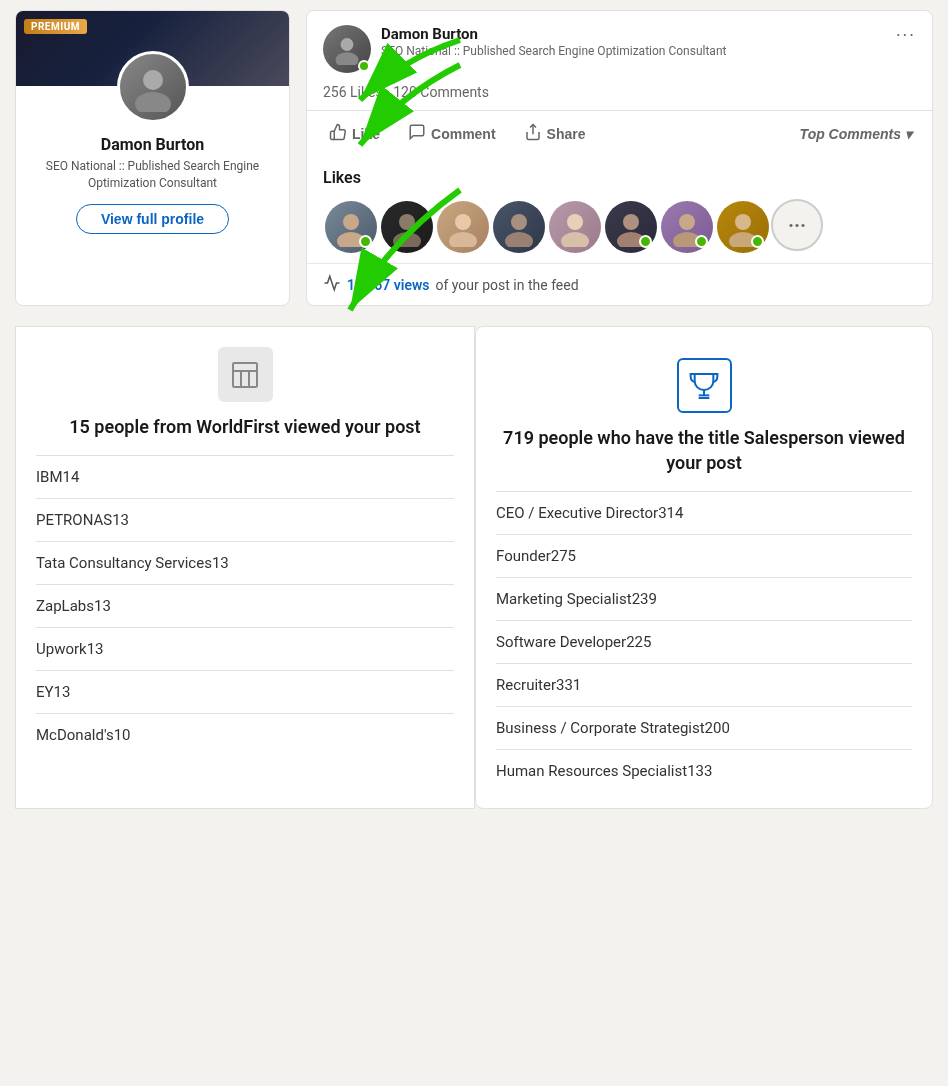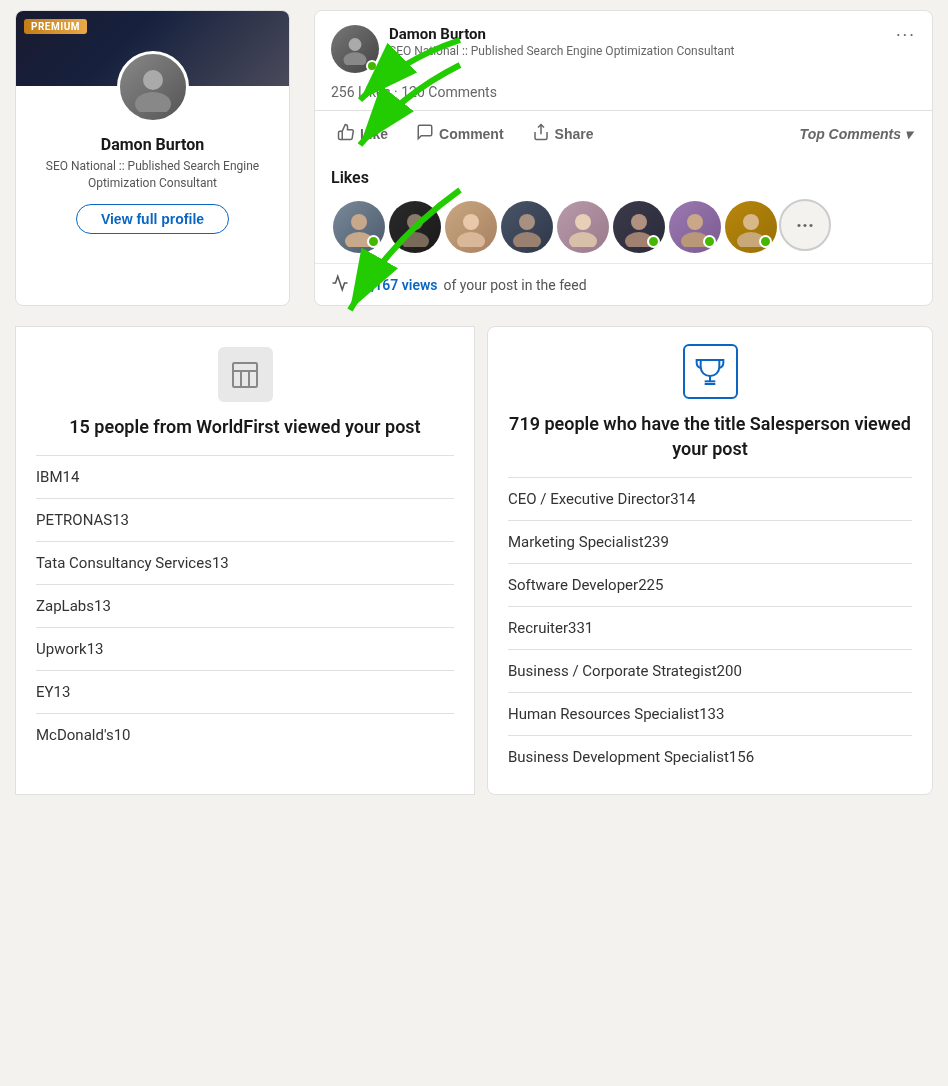--- a/index.html
+++ b/index.html
@@ -6,21 +6,21 @@
     body {
       font-family: -apple-system, BlinkMacSystemFont, 'Segoe UI', Roboto, sans-serif;
       background: #f3f2ef;
       width: 948px;
       min-height: 1086px;
     }
 
     
     .top-section {
       display: flex;
-      gap: 12px;
+      gap: 4px;
       background: #f3f2ef;
       padding: 10px 15px;
     }
 
     
     .profile-card {
       width: 275px;
       min-width: 275px;
       background: #fff;
       border-radius: 8px;
@@ -327,22 +327,21 @@
     }
     .stat-label { font-weight: 400; }
     .stat-value { font-weight: 400; color: #333; }
 
     
     .title-card {
       flex: 1;
       background: #fff;
       border-radius: 8px;
       border: 1px solid #e0e0e0;
-      padding: 17px 20px 16px;
-      margin-left: 12px;
+      padding: 31px 20px 16px;
     }
     .title-icon-box {
       width: 55px;
       height: 55px;
       border: 2px solid #0a66c2;
       border-radius: 6px;
       display: flex;
       align-items: center;
       justify-content: center;
     }
@@ -607,40 +606,40 @@
           </svg>
         </div>
       </div>
       <div class="card-title">719 people who have the title Salesperson viewed your post</div>
       <div>
         <div class="stat-row">
           <span class="stat-label">CEO / Executive Director</span>
           <span class="stat-value">314</span>
         </div>
         <div class="stat-row">
+          <span class="stat-label">Founder</span>
+          <span class="stat-value">275</span>
+        </div>
+        <div class="stat-row">
           <span class="stat-label">Marketing Specialist</span>
           <span class="stat-value">239</span>
         </div>
         <div class="stat-row">
           <span class="stat-label">Software Developer</span>
           <span class="stat-value">225</span>
         </div>
         <div class="stat-row">
           <span class="stat-label">Recruiter</span>
           <span class="stat-value">331</span>
         </div>
         <div class="stat-row">
           <span class="stat-label">Business / Corporate Strategist</span>
           <span class="stat-value">200</span>
         </div>
         <div class="stat-row">
           <span class="stat-label">Human Resources Specialist</span>
           <span class="stat-value">133</span>
         </div>
-        <div class="stat-row">
-          <span class="stat-label">Business Development Specialist</span>
-          <span class="stat-value">156</span>
-        </div>
       </div>
     </div>
   </div>
 
 </div>
 
 </body></html>

